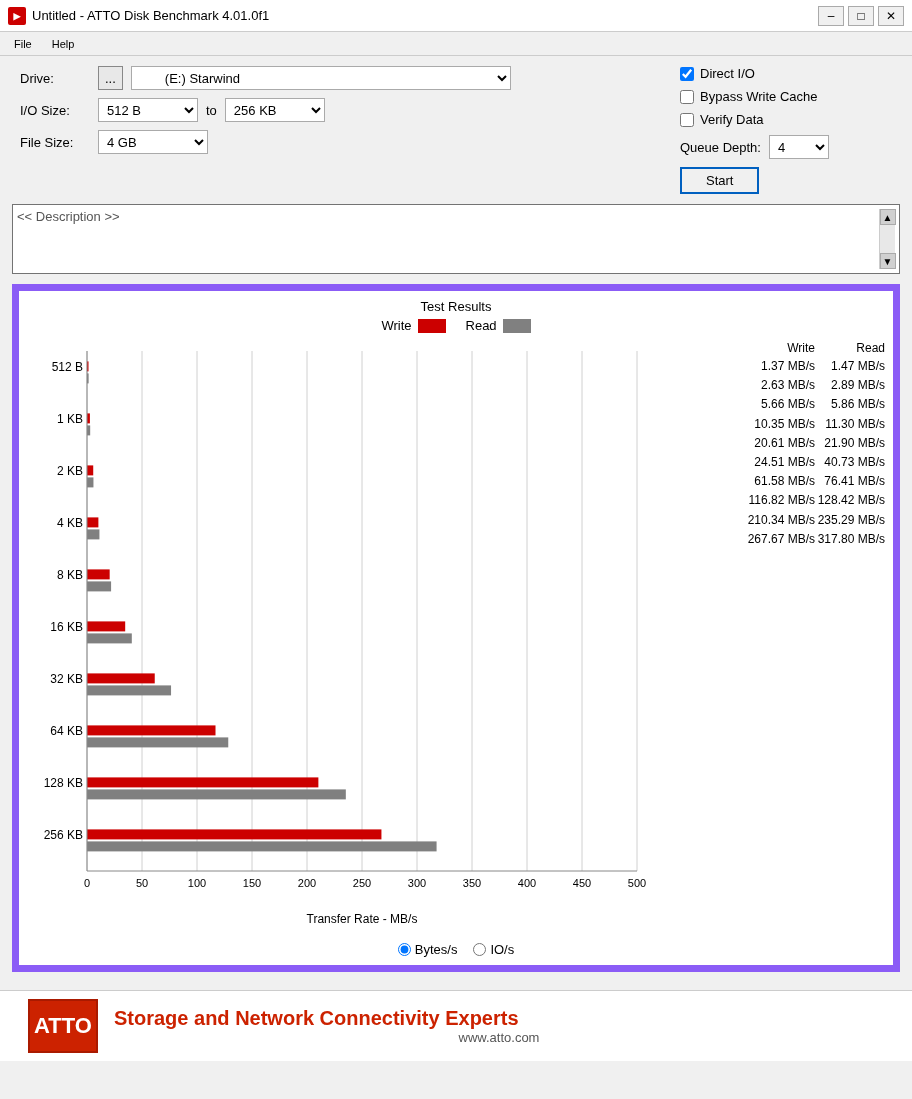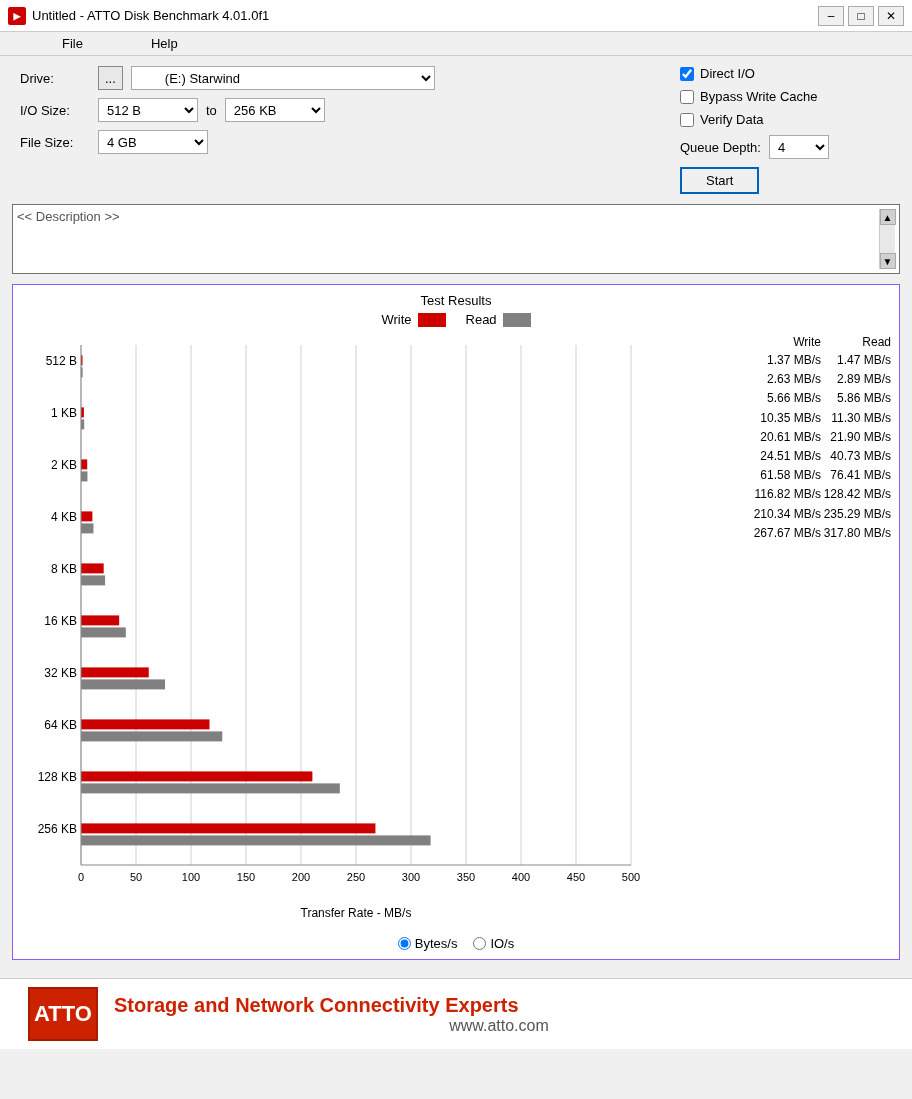--- a/index.html
+++ b/index.html
@@ -50,22 +50,21 @@
       display: flex;
       gap: 4px;
       padding: 2px 6px;
       border-bottom: 1px solid #ccc;
       height: 24px;
       align-items: center;
     }
     .menu-item {
       padding: 2px 8px;
       cursor: pointer;
-      font-size: 13px;
-      margin-left: 48px;
+      font-size: 11px;
     }
     
     .main-content {
       padding: 10px 12px;
       background: #f0f0f0;
     }
     
     .config-area {
       display: flex;
       gap: 20px;
@@ -92,21 +91,21 @@
       cursor: pointer;
     }
     .drive-browse-btn {
       border: 1px solid #888;
       background: #e8e8e8;
       padding: 2px 6px;
       font-size: 13px;
       height: 24px;
       cursor: pointer;
     }
-    .drive-select { width: 304px; padding-left: 29px; }
+    .drive-select { width: 380px; padding-left: 29px; }
     .io-size-select { width: 100px; }
     .io-size-to { font-size: 13px; }
     .file-size-select { width: 110px; }
     
     .checkbox-row {
       display: flex;
       align-items: center;
       gap: 6px;
       margin-bottom: 8px;
       font-size: 13px;
@@ -154,21 +153,21 @@
       width: 16px; height: 16px;
       background: #d0d0d0;
       border: 1px solid #aaa;
       display: flex; align-items: center; justify-content: center;
       font-size: 10px; cursor: pointer;
     }
     
     .chart-section {
       margin-top: 10px;
       background: white;
-      border: 1px solid #8b5cf6;
+      border: 7px solid #8b5cf6;
       padding: 8px;
     }
     .test-results-title {
       text-align: center;
       font-size: 13px;
       margin-bottom: 4px;
     }
     .chart-legend {
       display: flex;
       justify-content: center;
@@ -239,21 +238,21 @@
     }
     .banner-text {
       flex: 1;
     }
     .banner-title {
       font-size: 20px;
       font-weight: bold;
       color: #cc2200;
     }
     .banner-url {
-      font-size: 16px;
+      font-size: 13px;
       color: #555;
       text-align: center;
     }
   </style>
 </head>
 <body>
 
 <div class="titlebar">
   <div class="titlebar-left">
     <div class="app-icon">▶</div>

